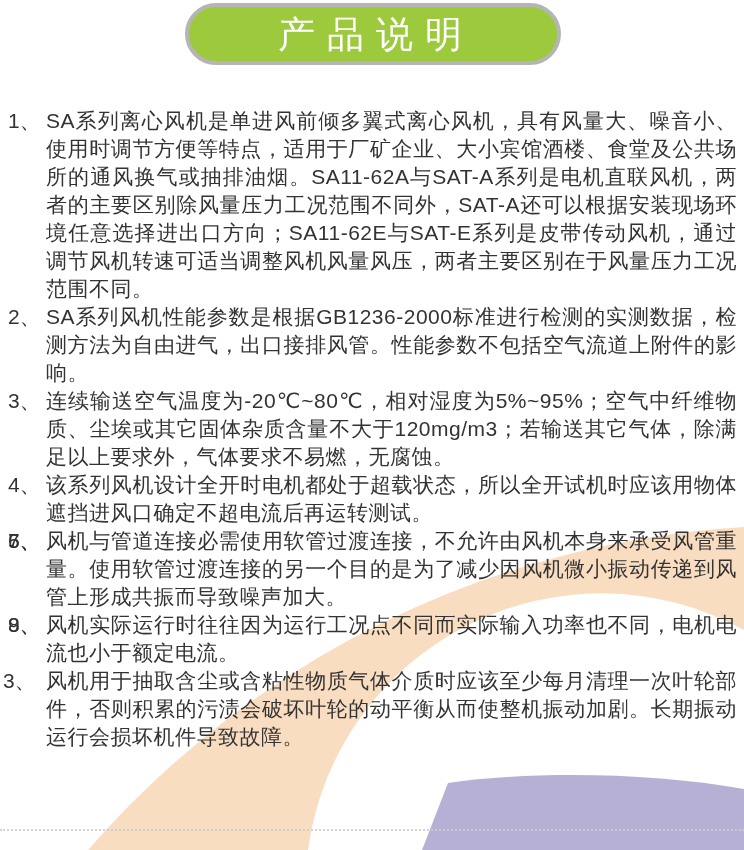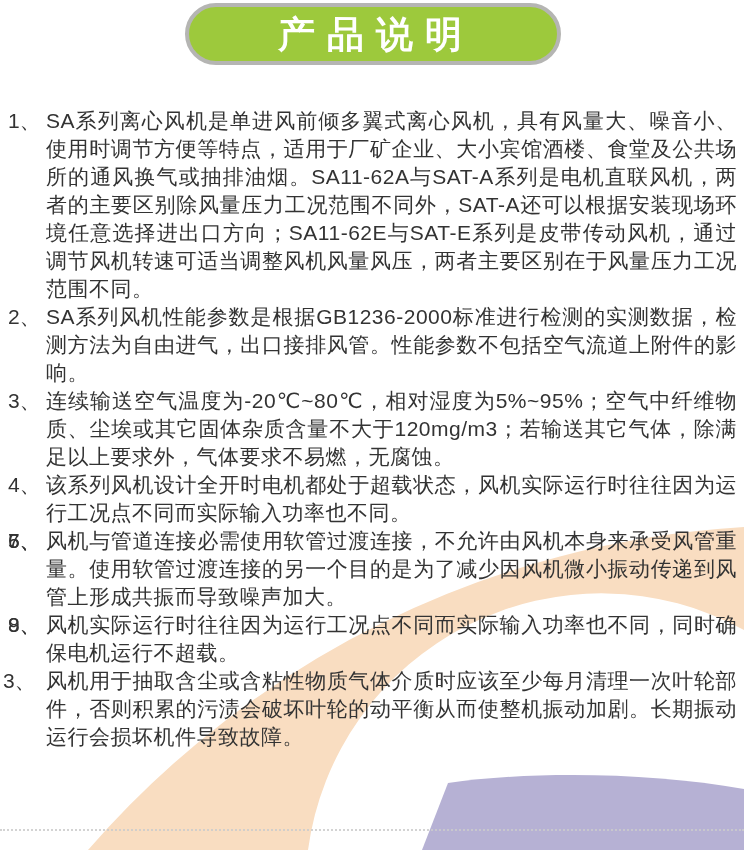--- a/index.html
+++ b/index.html
@@ -9,21 +9,21 @@
   }
   .bg-svg{position:absolute;left:0;top:0;z-index:0;}
   .banner{
     position:absolute;left:185px;top:3px;width:368px;height:54px;
     border:4px solid #b5b5b3;border-radius:32px;
     display:flex;align-items:center;justify-content:center;
     box-sizing:content-box;z-index:2;
   }
   .banner-title{
     font-family:"Liberation Serif","DejaVu Serif",serif;
-    font-weight:bold;font-size:37px;line-height:1;
+    font-weight:normal;font-size:37px;line-height:1;
     letter-spacing:12px;padding-left:6px;color:#ffffff;
     white-space:nowrap;
   }
   .notes{
     position:absolute;left:8px;top:107px;width:729px;z-index:2;
     margin:0;padding:0;list-style:none;
     font-size:21px;line-height:28px;color:#333333;
     text-align:justify;letter-spacing:0.5px;
   }
   .note-item{position:relative;padding-left:38px;}
@@ -57,38 +57,38 @@
     <li class="note-item">
       <span class="note-num">2、</span>
       <span class="note-text">SA系列风机性能参数是根据GB1236-2000标准进行检测的实测数据，检测方法为自由进气，出口接排风管。性能参数不包括空气流道上附件的影响。</span>
     </li>
     <li class="note-item">
       <span class="note-num">3、</span>
       <span class="note-text">连续输送空气温度为-20℃~80℃，相对湿度为5%~95%；空气中纤维物质、尘埃或其它固体杂质含量不大于120mg/m3；若输送其它气体，除满足以上要求外，气体要求不易燃，无腐蚀。</span>
     </li>
     <li class="note-item">
       <span class="note-num">4、</span>
-      <span class="note-text">该系列风机设计全开时电机都处于超载状态，风机实际运行时往往因为运行工况点不同而实际输入功率也不同。</span>
+      <span class="note-text">该系列风机设计全开时电机都处于超载状态，所以全开试机时应该用物体遮挡进风口确定不超电流后再运转测试。</span>
     </li>
     <li class="note-item">
       <span class="note-num">5、</span>
     </li>
     <li class="note-item">
       <span class="note-num">6、</span>
     </li>
     <li class="note-item">
       <span class="note-num">7、</span>
       <span class="note-text">风机与管道连接必需使用软管过渡连接，不允许由风机本身来承受风管重量。使用软管过渡连接的另一个目的是为了减少因风机微小振动传递到风管上形成共振而导致噪声加大。</span>
     </li>
     <li class="note-item">
       <span class="note-num">8、</span>
     </li>
     <li class="note-item">
       <span class="note-num">9、</span>
-      <span class="note-text">风机实际运行时往往因为运行工况点不同而实际输入功率也不同，同时确保电机运行不超载。</span>
+      <span class="note-text">风机实际运行时往往因为运行工况点不同而实际输入功率也不同，电机电流也小于额定电流。</span>
     </li>
     <li class="note-item">
       <span class="note-num">3、</span>
       <span class="note-text">风机用于抽取含尘或含粘性物质气体介质时应该至少每月清理一次叶轮部件，否则积累的污渍会破坏叶轮的动平衡从而使整机振动加剧。长期振动运行会损坏机件导致故障。</span>
     </li>
 
   </ol>
 
   <div class="dotted-line"></div>
 

